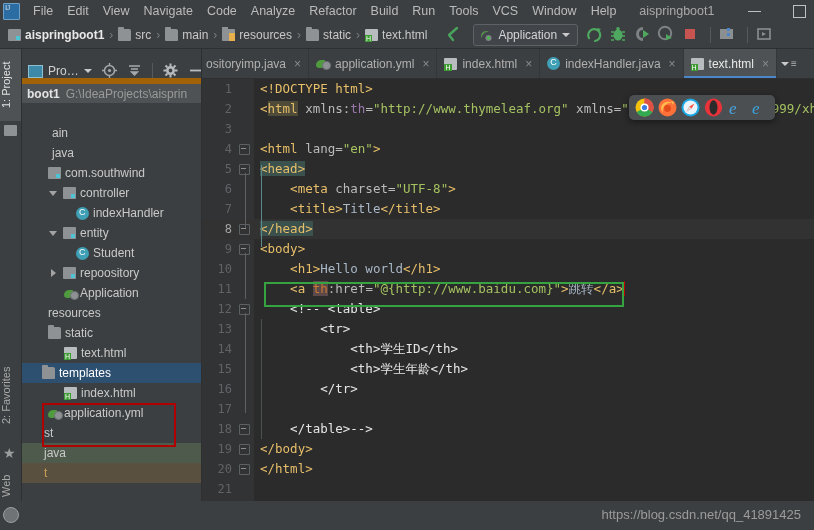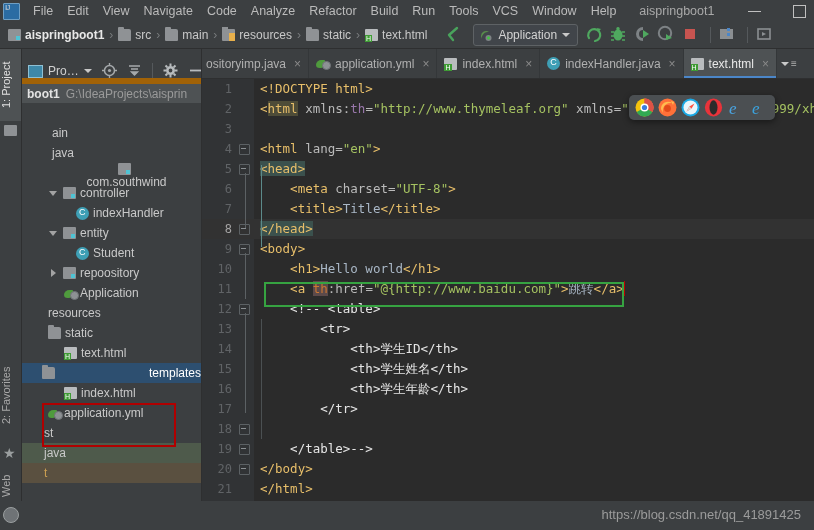--- a/index.html
+++ b/index.html
@@ -340,21 +340,21 @@
       </div>
 
       <div class="tree">
 
         <div class="node" style="margin-top:20px;padding-left:26px;">
           <span class="lbl">ain</span>
         </div>
         <div class="node" style="padding-left:26px;">
           <span class="lbl">java</span>
         </div>
-        <div class="node" style="padding-left:26px;flex-direction:column;">
+        <div class="node" style="padding-left:26px;">
           <span class="ico ico-mod"></span>
           <span class="lbl">com.southwind</span>
         </div>
         <div class="node" style="padding-left:26px;">
           <span class="arrow down"></span>
           <span class="ico ico-mod" style="margin-left:3px"></span>
           <span class="lbl">controller</span>
         </div>
         <div class="node" style="padding-left:54px;">
           <span class="ico-cls"></span>
@@ -382,21 +382,21 @@
           <span class="lbl" style="margin-left:0">resources</span>
         </div>
         <div class="node" style="padding-left:26px;">
           <span class="ico ico-folder"></span>
           <span class="lbl">static</span>
         </div>
         <div class="node" style="padding-left:42px;">
           <span class="ico ico-html"></span>
           <span class="lbl">text.html</span>
         </div>
-        <div class="node sel" style="padding-left:20px;justify-content:space-between;">
+        <div class="node sel" style="padding-left:20px;">
           <span class="ico ico-folder"></span>
           <span class="lbl">templates</span>
         </div>
         <div class="node" style="padding-left:42px;">
           <span class="ico ico-html"></span>
           <span class="lbl">index.html</span>
         </div>
         <div class="node" style="padding-left:26px;">
           <span class="ico-yml"></span>
           <span class="lbl" style="margin-left:2px">application.yml</span>
@@ -512,21 +512,20 @@
 
           <div class="cl"><span class="t-tag">&lt;body&gt;</span></div>
 
           <div class="cl"><span class="t-tag">    &lt;h1&gt;</span><span class="t-txt">Hello world</span><span class="t-tag">&lt;/h1&gt;</span></div>
 
           <div class="cl"><span class="t-tag">    &lt;a </span><span class="t-th hl-th">th</span><span class="t-attr">:href</span><span class="t-attr">=</span><span class="t-val">"@{http://www.baidu.com}"</span><span class="t-tag">&gt;</span><span class="t-txt">跳转</span><span class="t-tag">&lt;/a&gt;</span><span class="caret-v"></span></div>
 
           <div class="cl"><span class="t-com">    &lt;!-- &lt;table&gt;</span></div>
           <div class="cl"><span class="t-com">        &lt;tr&gt;</span></div>
           <div class="cl"><span class="t-com">            &lt;th&gt;学生ID&lt;/th&gt;</span></div>
-          <div class="cl"><span class="t-com">            &lt;th&gt;学生姓名&lt;/th&gt;</span></div>
           <div class="cl"><span class="t-com">            &lt;th&gt;学生年龄&lt;/th&gt;</span></div>
           <div class="cl"><span class="t-com">        &lt;/tr&gt;</span></div>
           <div class="cl"></div>
           <div class="cl"><span class="t-com">    &lt;/table&gt;--&gt;</span></div>
           <div class="cl"><span class="t-tag">&lt;/body&gt;</span></div>
           <div class="cl"><span class="t-tag">&lt;/html&gt;</span></div>
 
           <div class="greenbox" style="left:10px;top:203px;width:356px;height:21px;"></div>
         </div>
 

